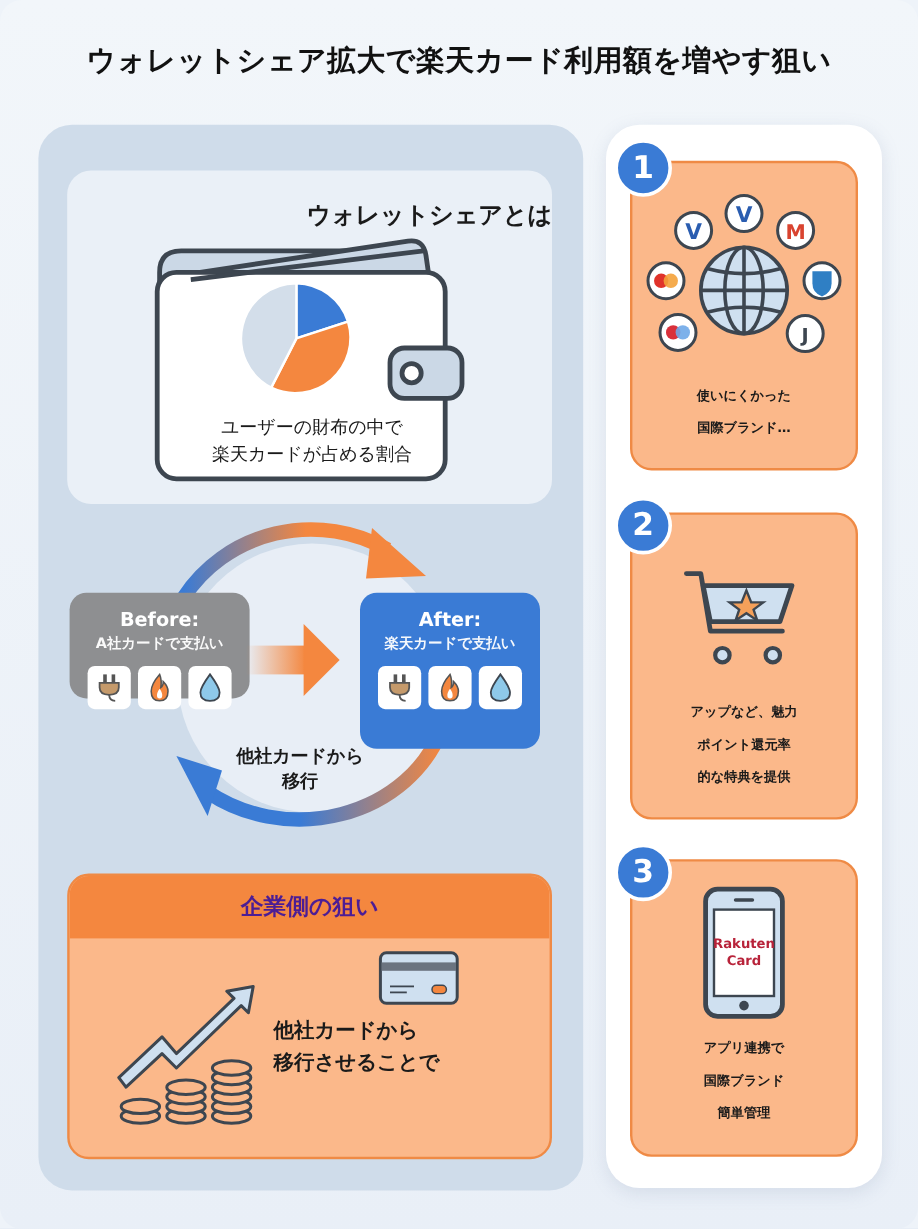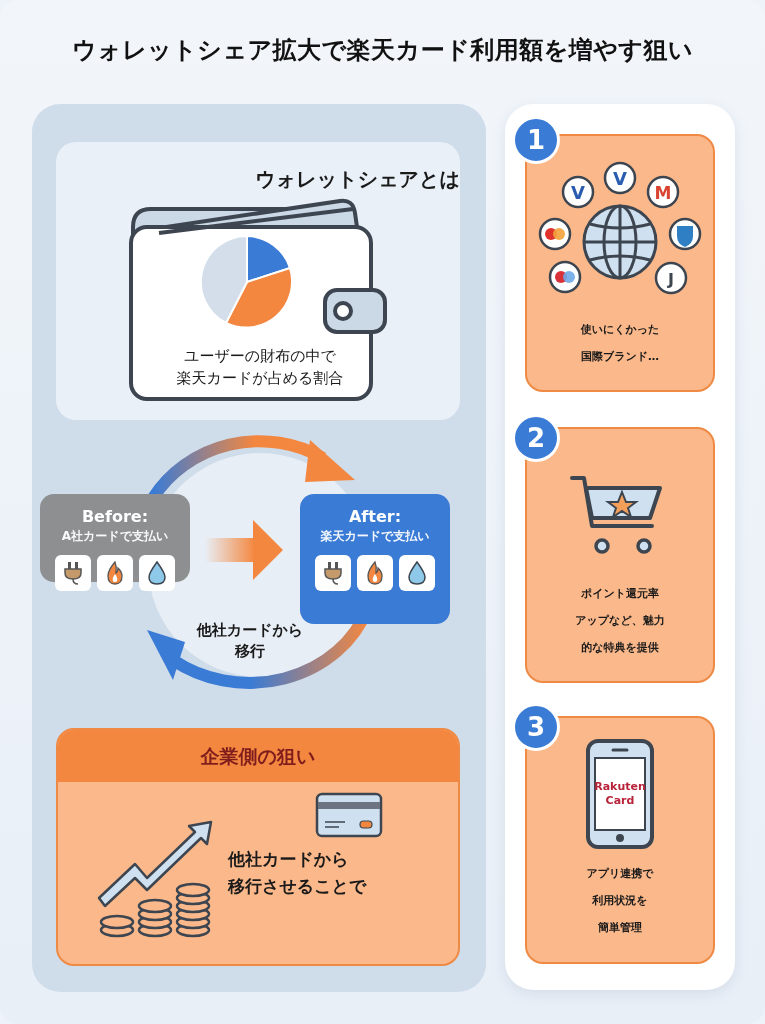--- a/index.html
+++ b/index.html
@@ -36,41 +36,41 @@
   .wallet-svg { position: absolute; left: 125px; top: 195px; }
   .ws-caption {
     position: absolute; left: 130px; top: 345px; width: 260px; text-align: center;
     font-size: 15px; font-weight: normal; line-height: 22px;
   }
 
   .cycle-svg { position: absolute; left: 55px; top: 430px; }
   .state-box {
     position: absolute; border-radius: 14px; color: #fff; text-align: center;
   }
-  .before-box { left: 40px; top: 494px; width: 150px; height: 88px; background: #8e8f91; }
+  .before-box { left: 58px; top: 494px; width: 150px; height: 88px; background: #8e8f91; }
   .after-box { left: 300px; top: 494px; width: 150px; height: 130px; background: #3a7bd5; }
   .state-label { font-size: 16px; font-weight: bold; margin-top: 14px; line-height: 18px; }
   .state-sub { font-size: 12px; font-weight: bold; margin-top: 2px; opacity: 0.95; }
   .util-row { display: flex; justify-content: center; gap: 6px; margin-top: 10px; }
   .util-tile {
     width: 36px; height: 36px; background: #fff; border-radius: 6px;
     display: flex; align-items: center; justify-content: center;
   }
   .mid-arrow { position: absolute; left: 205px; top: 520px; }
   .migrate-text {
     position: absolute; left: 175px; top: 620px; width: 150px; text-align: center;
     font-size: 15px; font-weight: bold; line-height: 21px;
   }
 
   .goal-box {
     position: absolute; left: 56px; top: 728px; width: 404px; height: 238px;
     background: #fbb88a; border: 2px solid #ef8a45; border-radius: 18px; overflow: hidden;
   }
   .goal-head {
-    height: 52px; background: #f4873f; color: #7f1d1d; text-align: center;
+    height: 52px; background: #f4873f; color: #4c1d95; text-align: center;
     font-size: 19px; font-weight: bold; line-height: 52px;
   }
   .goal-text {
     position: absolute; left: 228px; top: 846px;
     font-size: 17px; font-weight: bold; line-height: 27px;
   }
   .goal-svg { position: absolute; left: 95px; top: 790px; }
 
   
   .right-panel {
@@ -302,32 +302,32 @@
 <div class="feat-card feat-2"></div>
 <div class="num-badge badge-2">2</div>
 <svg class="feat-svg" style="left:570px;top:470px" width="100" height="90" viewBox="0 0 100 90">
   <path d="M2 8 H14 L22 56 H82" fill="none" stroke="#3d4650" stroke-width="4" stroke-linecap="round" stroke-linejoin="round"></path>
   <path d="M16 18 H90 L80 48 H22 Z" fill="#cfe0f0" stroke="#3d4650" stroke-width="4" stroke-linejoin="round"></path>
   <polygon points="52,22 56,32 66,32 58,38 61,47 52,41 43,47 46,38 38,32 48,32" fill="#f4a05a" stroke="#3d4650" stroke-width="2"></polygon>
   <circle cx="32" cy="76" r="6" fill="#cfe0f0" stroke="#3d4650" stroke-width="3.5"></circle>
   <circle cx="74" cy="76" r="6" fill="#cfe0f0" stroke="#3d4650" stroke-width="3.5"></circle>
 </svg>
 <div class="feat-text ft-2">
+  <div>アップなど、魅力</div>
   <div>ポイント還元率</div>
-  <div>アップなど、魅力</div>
   <div>的な特典を提供</div>
 </div>
 
 <div class="feat-card feat-3"></div>
 <div class="num-badge badge-3">3</div>
 <svg class="feat-svg" style="left:585px;top:738px" width="70" height="112" viewBox="0 0 70 112">
   <rect x="3" y="3" width="64" height="106" rx="10" fill="#cfe0f0" stroke="#3d4650" stroke-width="4"></rect>
   <line x1="28" y1="12" x2="42" y2="12" stroke="#3d4650" stroke-width="3" stroke-linecap="round"></line>
   <rect x="10" y="20" width="50" height="72" fill="#ffffff" stroke="#3d4650" stroke-width="2"></rect>
   <circle cx="35" cy="100" r="4" fill="#3d4650"></circle>
   <text x="35" y="52" font-size="11" font-weight="bold" text-anchor="middle" fill="#b8233a" font-family="DejaVu Sans, sans-serif">Rakuten</text>
   <text x="35" y="66" font-size="11" font-weight="bold" text-anchor="middle" fill="#b8233a" font-family="DejaVu Sans, sans-serif">Card</text>
 </svg>
 <div class="feat-text ft-3">
   <div>アプリ連携で</div>
-  <div>利用状況を</div>
+  <div>国際ブランド</div>
   <div>簡単管理</div>
 </div>
 
 </body></html>

